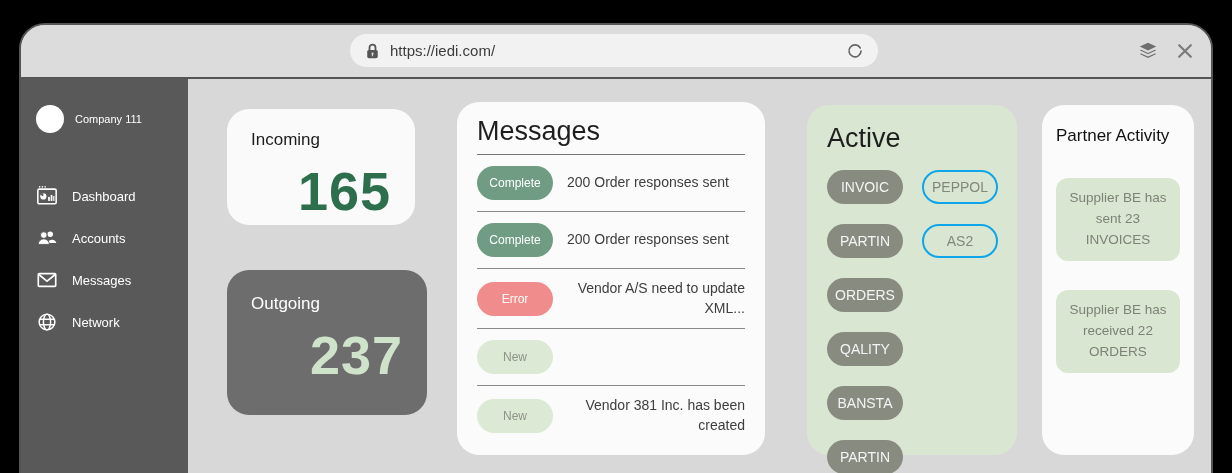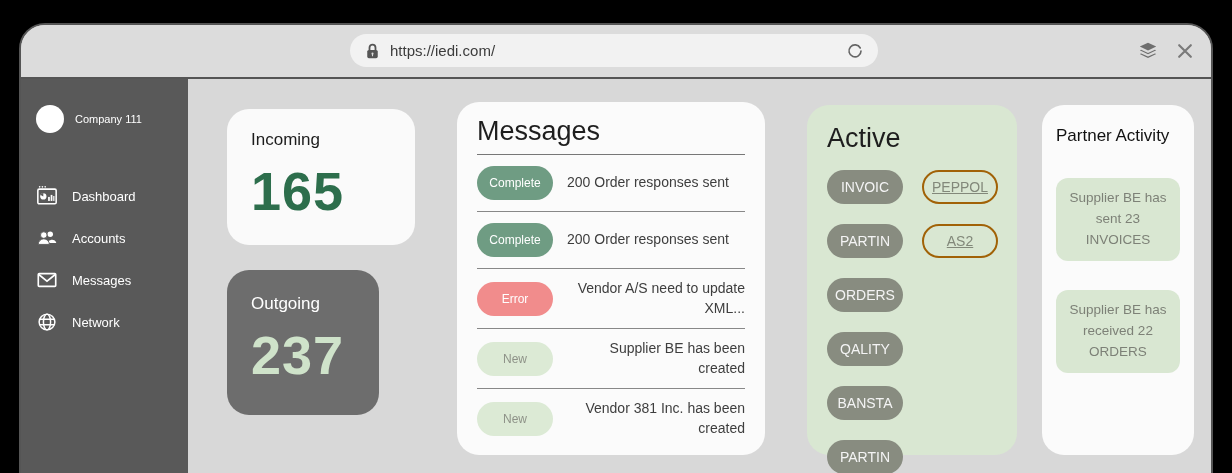--- a/index.html
+++ b/index.html
@@ -27,46 +27,46 @@
   .sidebar{width:167px;flex:none;background:#595959;padding-top:26px;box-sizing:border-box;}
   .profile{display:flex;align-items:center;gap:11px;padding:0 15px;margin-bottom:42px;}
   .avatar{width:28px;height:28px;border-radius:50%;background:#fff;flex:none;}
   .company{color:#fff;font-size:11px;}
   .menu{display:flex;flex-direction:column;}
   .menu-item{display:flex;align-items:center;gap:14px;padding:10px 15px;cursor:pointer;}
   .menu-item .mi-label{color:#fff;font-size:13px;}
   .main{position:relative;flex:1;background:#d8d8d8;}
   .card{position:absolute;border-radius:22px;box-sizing:border-box;}
   
-  .card.incoming{left:39px;top:30px;width:188px;height:136px;background:#fafafa;padding:21px 24px;}
-  .card.outgoing{left:39px;top:191px;width:152px;height:145px;background:#6d6d6d;padding:24px 24px;}
+  .card.incoming{left:39px;top:30px;width:188px;height:116px;background:#fafafa;padding:21px 24px;}
+  .card.outgoing{left:39px;top:191px;width:200px;height:145px;background:#6d6d6d;padding:24px 24px;}
   .stat-label{font-size:17px;color:#1c1c1c;}
   .card.outgoing .stat-label{color:#fff;}
-  .stat-value{font-size:54px;font-weight:bold;text-align:left;margin-top:10px;color:#2d6e4c;letter-spacing:1px;}
+  .stat-value{font-size:54px;font-weight:bold;text-align:right;margin-top:10px;color:#2d6e4c;letter-spacing:1px;}
   .card.outgoing .stat-value{color:#cfe3ca;}
   
   .card.messages{left:269px;top:23px;width:308px;height:353px;background:#fbfbfb;padding:14px 20px;}
   .panel-title{font-size:27px;color:#1e1e1e;font-weight:400;}
   .title-rule{border:none;border-top:1.5px solid #777;margin:7px 0 0 0;}
   .msg-row{display:flex;align-items:center;gap:14px;padding:10px 0;border-bottom:1.5px solid #888;min-height:36px;text-align:right;}
   .msg-row:last-child{border-bottom:none;}
   .badge{min-width:76px;height:34px;border-radius:17px;display:flex;align-items:center;justify-content:center;
          font-size:12px;flex:none;box-sizing:border-box;}
   .badge.complete{background:#6f9c83;color:#fff;}
   .badge.error{background:#f18c8c;color:#fff;}
   .badge.new{background:#dcead5;color:#8e9288;}
   .msg-text{font-size:14px;color:#3e3e3e;line-height:1.4;}
   
   .card.active{left:619px;top:26px;width:210px;height:350px;background:#d9e7d2;padding:18px 20px;}
   .pills{display:flex;gap:19px;margin-top:16px;}
   .pill-col{display:flex;flex-direction:column;gap:20px;}
   .pill{width:76px;height:34px;border-radius:17px;display:flex;align-items:center;justify-content:center;
         font-size:14px;box-sizing:border-box;cursor:pointer;}
   .pill.solid{background:#888c80;color:#f4f4f4;}
-  .pill.outline{border:2px solid #a16207;color:#82887a;background:transparent;text-decoration:underline;}
+  .pill.outline{border:2px solid #0ea5e9;color:#82887a;background:transparent;}
   
   .card.partner{left:854px;top:26px;width:152px;height:350px;background:#fbfbfb;padding:18px 14px;}
   .partner-title{font-size:17px;color:#111;line-height:1.55;}
   .partner-box{background:#d9e7d2;border-radius:12px;padding:10px 8px;font-size:13.5px;color:#7d8177;
                text-align:center;line-height:1.55;margin-top:29px;}
 </style>
 </head>
 <body>
 
 <div class="window">
@@ -190,21 +190,20 @@
         <div class="msg-row">
           <span class="badge complete">Complete</span>
           <span class="msg-text">200 Order responses sent</span>
         </div>
         <div class="msg-row">
           <span class="badge error">Error</span>
           <span class="msg-text">Vendor A/S need to update XML...</span>
         </div>
         <div class="msg-row">
           <span class="badge new">New</span>
-          <span class="msg-text">Supplier BE has been created</span>
         </div>
         <div class="msg-row">
           <span class="badge new">New</span>
           <span class="msg-text">Vendor 381 Inc. has been created</span>
         </div>
       </div>
 
       <div class="card active">
         <div class="panel-title">Active</div>
         <div class="pills">

